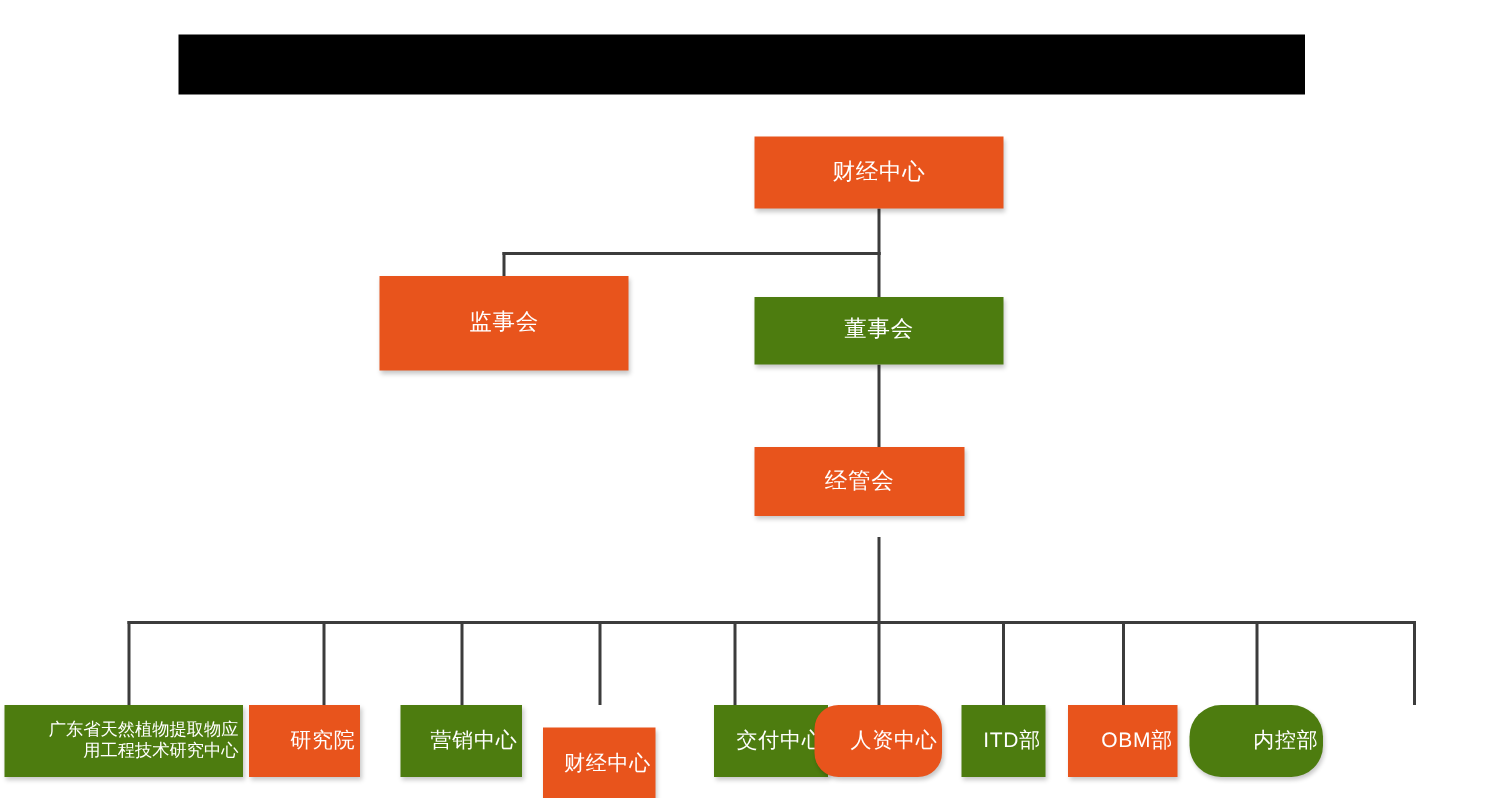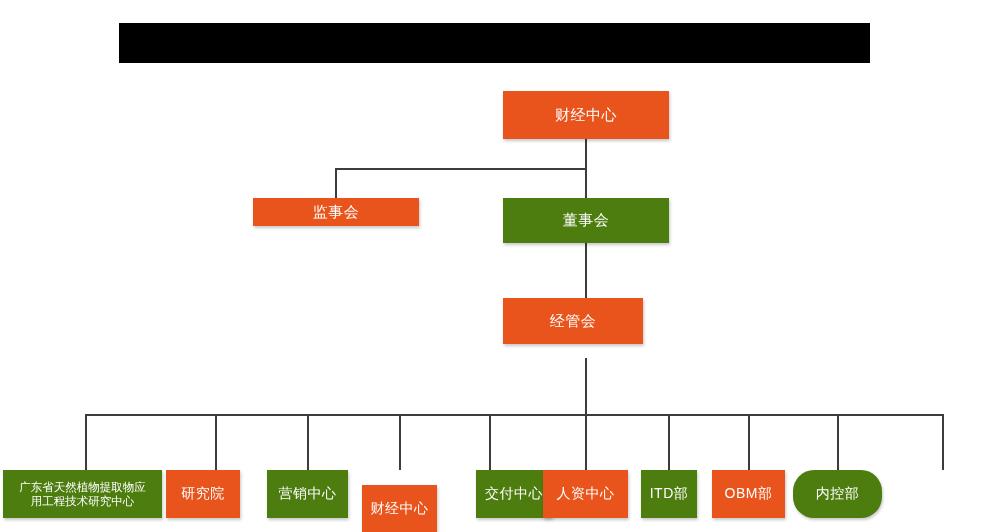--- a/index.html
+++ b/index.html
@@ -41,21 +41,21 @@
     letter-spacing: 0.5px;
     z-index: 3;
   }
   .node.dark  { background: #E8541C; }
   .node.light { background: #4d7c0f; }
   .node .label { display: block; width: 100%; }
 
   .tier1 { font-size: 15px; }
   .tier2 { font-size: 15px; }
   .tier3 { font-size: 15px; }
-  .tier4 { font-size: 14px; }
+  .tier4 { font-size: 14px; text-align: right; }
   .tier4.small { font-size: 11.5px; letter-spacing: 0px; }
 
   
   .conn {
     position: absolute;
     background: #3c3c3c;
     z-index: 1;
   }
   .conn.v { width: 2px; }
   .conn.h { height: 2px; }
@@ -89,21 +89,21 @@
   <div class="conn v" style="left:585px; top:414px; height:56px;"></div>
   <div class="conn v" style="left:668px; top:414px; height:56px;"></div>
   <div class="conn v" style="left:748px; top:414px; height:56px;"></div>
   <div class="conn v" style="left:837px; top:414px; height:56px;"></div>
   <div class="conn v" style="left:942px; top:414px; height:56px;"></div>
 
   <div class="node dark tier1" style="left:503px; top:91px; width:166px; height:48px;">
     <span class="label">财经中心</span>
   </div>
 
-  <div class="node dark tier2" style="left:253px; top:198px; width:166px; height:28px;">
+  <div class="node dark tier2" style="left:253px; top:184px; width:166px; height:63px;">
     <span class="label">监事会</span>
   </div>
 
   <div class="node light tier2" style="left:503px; top:198px; width:166px; height:45px;">
     <span class="label">董事会</span>
   </div>
 
   <div class="node dark tier3" style="left:503px; top:298px; width:140px; height:46px;">
     <span class="label">经管会</span>
   </div>
@@ -124,21 +124,21 @@
   </div>
 
   <div class="node dark tier4" style="left:362px; top:485px; width:75px; height:48px;">
     <span class="label">财经中心</span>
   </div>
 
   <div class="node light tier4" style="left:452px; top:470px; width:76px; height:48px;margin-left:24px;">
     <span class="label">交付中心</span>
   </div>
 
-  <div class="node dark tier4" style="left:543px; top:470px; width:85px; height:48px;">
+  <div class="node dark tier4" style="left:543px; top:470px; width:85px; height:48px;border-radius:16px;">
     <span class="label">人资中心</span>
   </div>
 
   <div class="node light tier4" style="left:641px; top:470px; width:56px; height:48px;">
     <span class="label">ITD部</span>
   </div>
 
   <div class="node dark tier4" style="left:712px; top:470px; width:73px; height:48px;">
     <span class="label">OBM部</span>
   </div>

